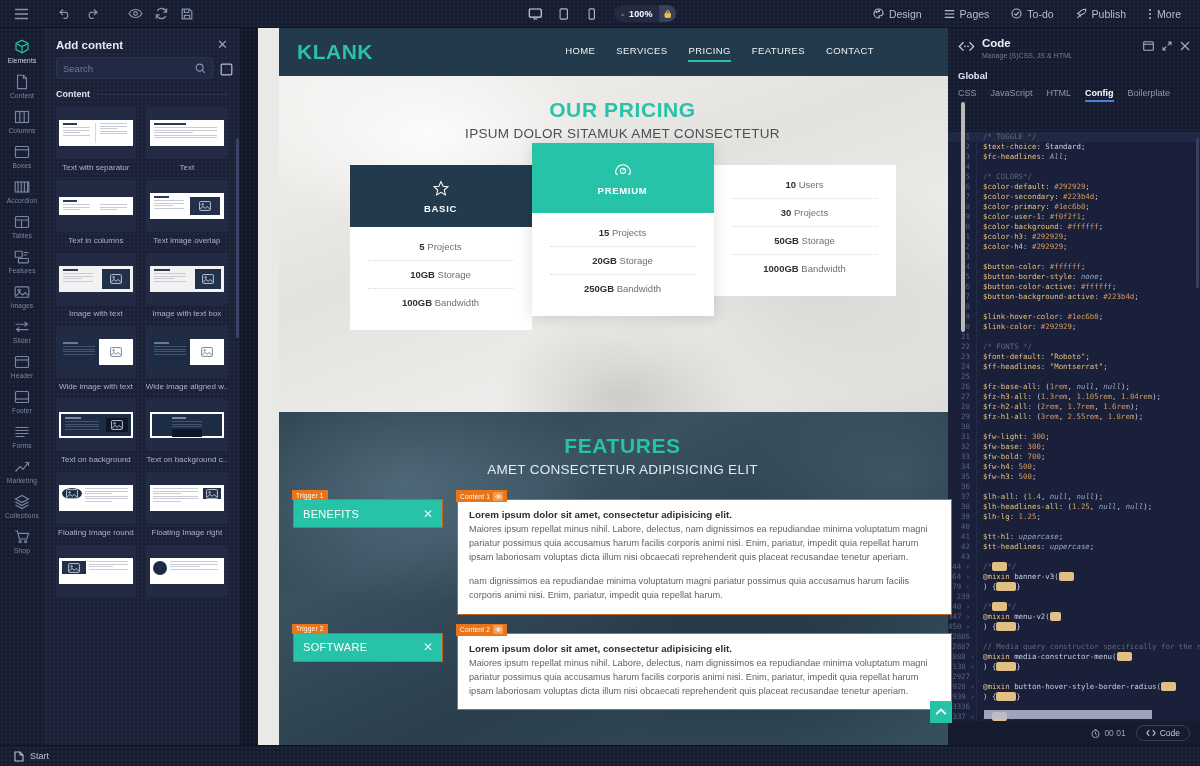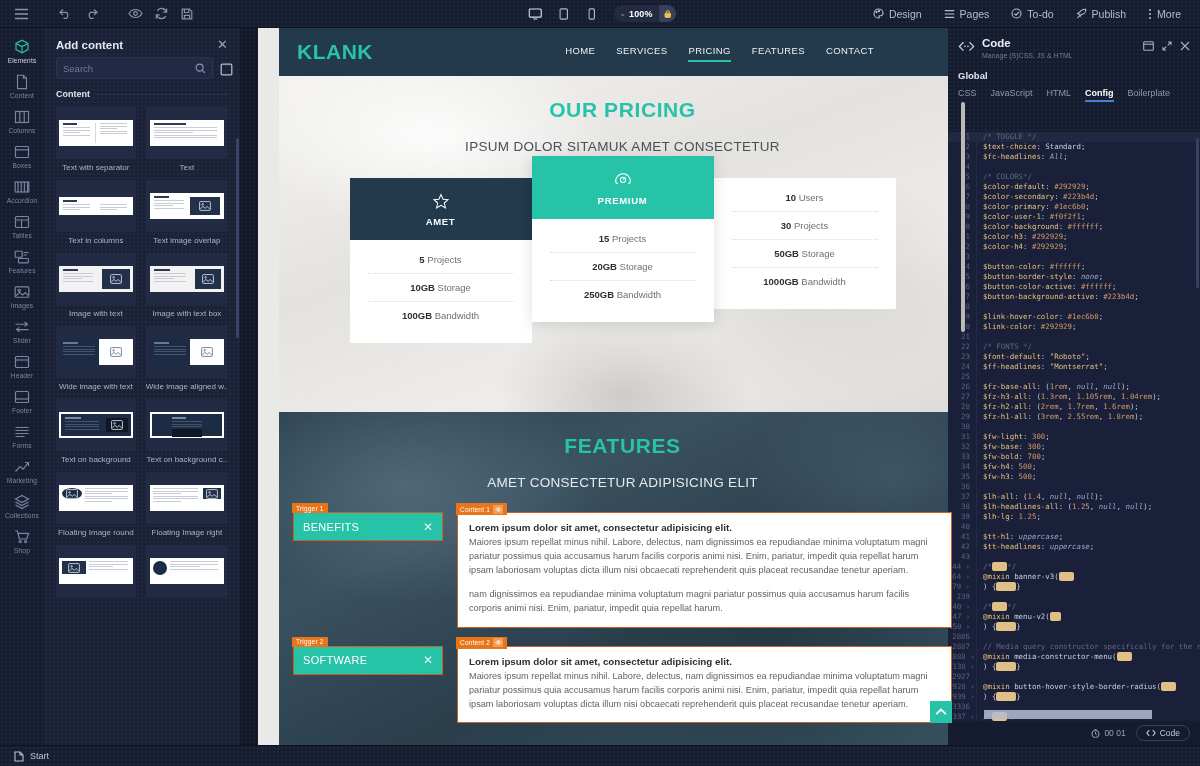--- a/index.html
+++ b/index.html
@@ -163,33 +163,33 @@
       radial-gradient(ellipse 300px 160px at 78% 62%, rgba(200,198,193,.55), transparent 70%),
       radial-gradient(ellipse 180px 120px at 50% 95%, rgba(170,168,163,.45), transparent 70%);
   }
   .sec-wrap { position: relative; z-index: 2; }
   .sec-h1 {
     text-align: center; color: #27c3a8; font-size: 21px; font-weight: bold;
     letter-spacing: .6px; padding-top: 22px;
   }
   .sec-h2 {
     text-align: center; color: #4a5058; font-size: 13.5px;
-    letter-spacing: .3px; margin-top: 17px; font-weight: 400;
+    letter-spacing: .3px; margin-top: 4px; font-weight: 400;
   }
   .plans {
     display: flex; justify-content: center; align-items: flex-start;
     margin-top: 24px; padding: 0 16px;
   }
   .plan { width: 182px; background: #ffffff; }
   .plan.featured { width: 182px; margin-top: -22px; box-shadow: 0 2px 14px rgba(0,0,0,.13); position: relative; z-index: 3; }
   .plan-head {
     height: 62px; background: #223a4c; color: #ffffff;
     display: flex; flex-direction: column; align-items: center; justify-content: center;
   }
-  .plan.featured .plan-head { background: #27c3a8; height: 63px; }
+  .plan.featured .plan-head { background: #27c3a8; height: 70px; }
   .plan-ico { height: 20px; display: flex; align-items: center; justify-content: center; }
   .plan-name { font-size: 9.5px; font-weight: bold; letter-spacing: .7px; margin-top: 5px; }
   .plan-body { padding: 6px 18px 14px 18px; }
   .plan-row {
     text-align: center; font-size: 9.5px; color: #6b7078; padding: 8px 0;
     border-bottom: 1px dotted #dcdcdc;
   }
   .plan-row:last-child { border-bottom: none; }
   .plan-row b { color: #2b2f36; }
 
@@ -900,21 +900,21 @@
         <div class="sec-h1">OUR PRICING</div>
         <div class="sec-h2">IPSUM DOLOR SITAMUK AMET CONSECTETUR</div>
         <div class="plans" id="plans">
   <div class="plan">
     <div class="plan-head">
       <span class="plan-ico">
         <svg width="18" height="17" viewBox="0 0 18 17" fill="none" stroke="currentColor" stroke-width="1.05">
                     <path d="M9 1.6l2.1 4.6 4.9.5-3.7 3.3 1.1 4.9L9 12.3 4.6 14.9l1.1-4.9L2 6.7l4.9-.5z"></path>
                   </svg>
       </span>
-      <span class="plan-name">AMET</span>
+      <span class="plan-name">BASIC</span>
     </div>
     <div class="plan-body">
                 <div class="plan-row"><b>5</b> <span>Projects</span></div>
                 <div class="plan-row"><b>10GB</b> <span>Storage</span></div>
                 <div class="plan-row"><b>100GB</b> <span>Bandwidth</span></div>
     </div>
   </div>
   <div class="plan featured">
     <div class="plan-head">
       <span class="plan-ico">

